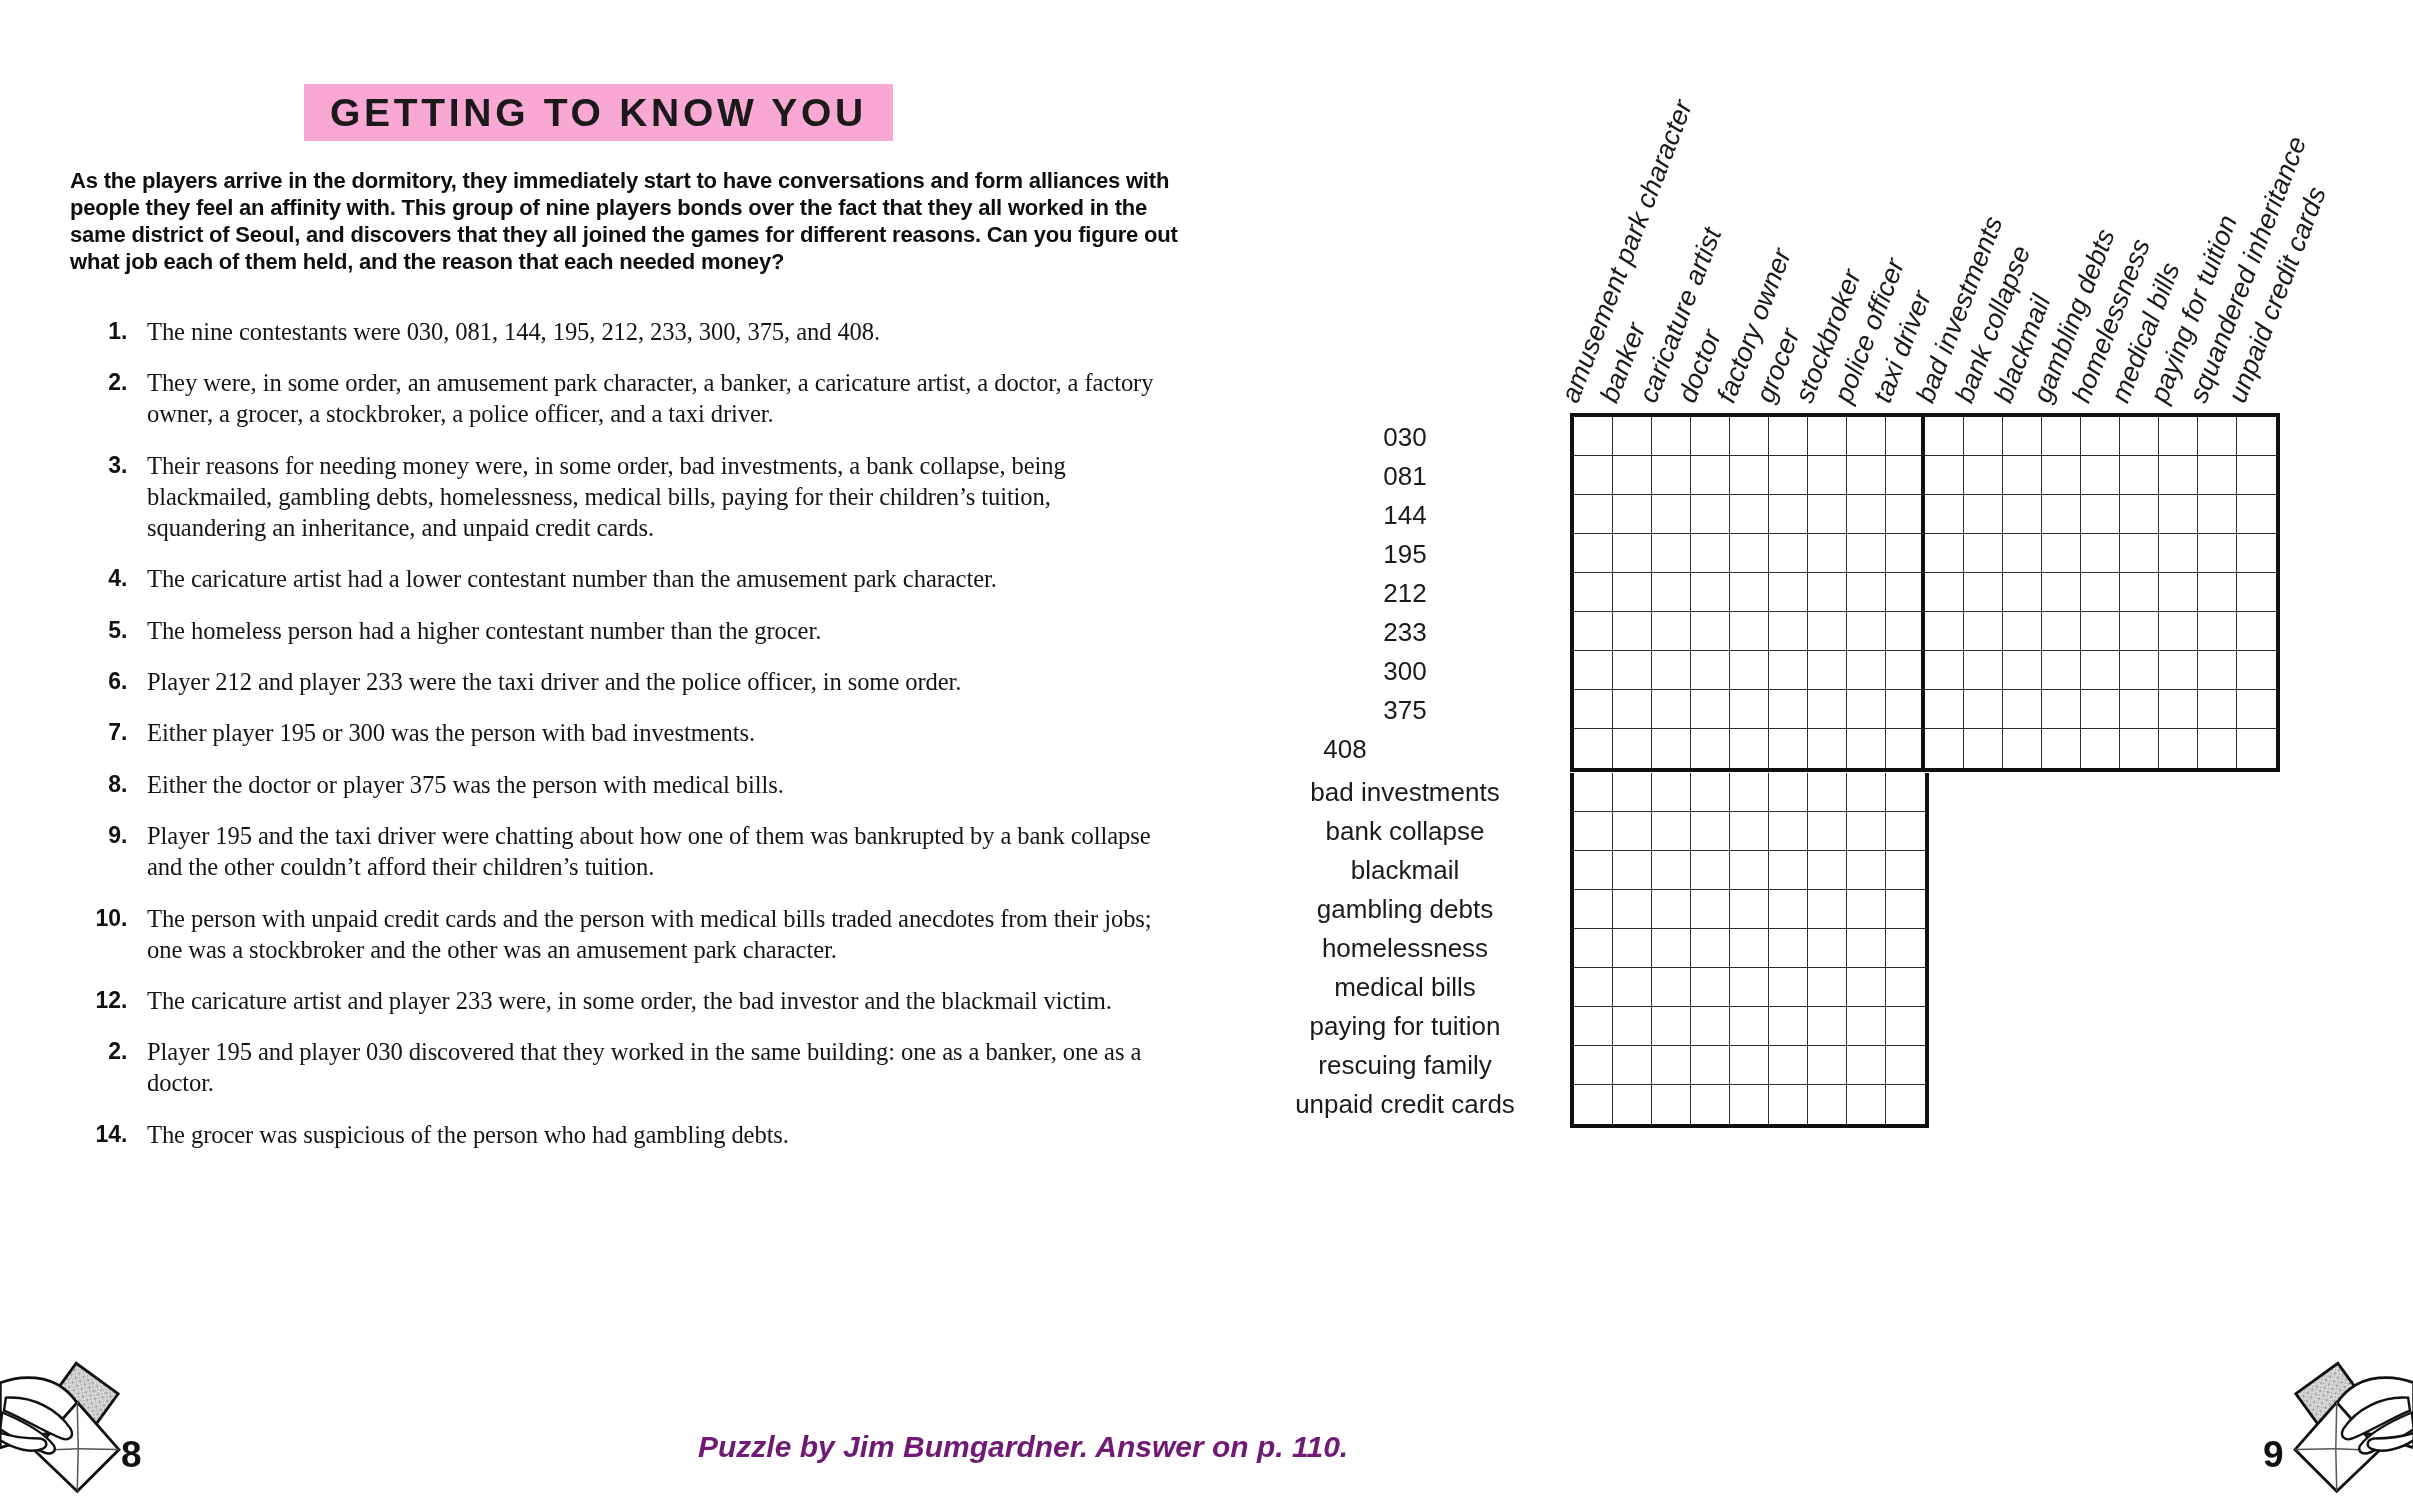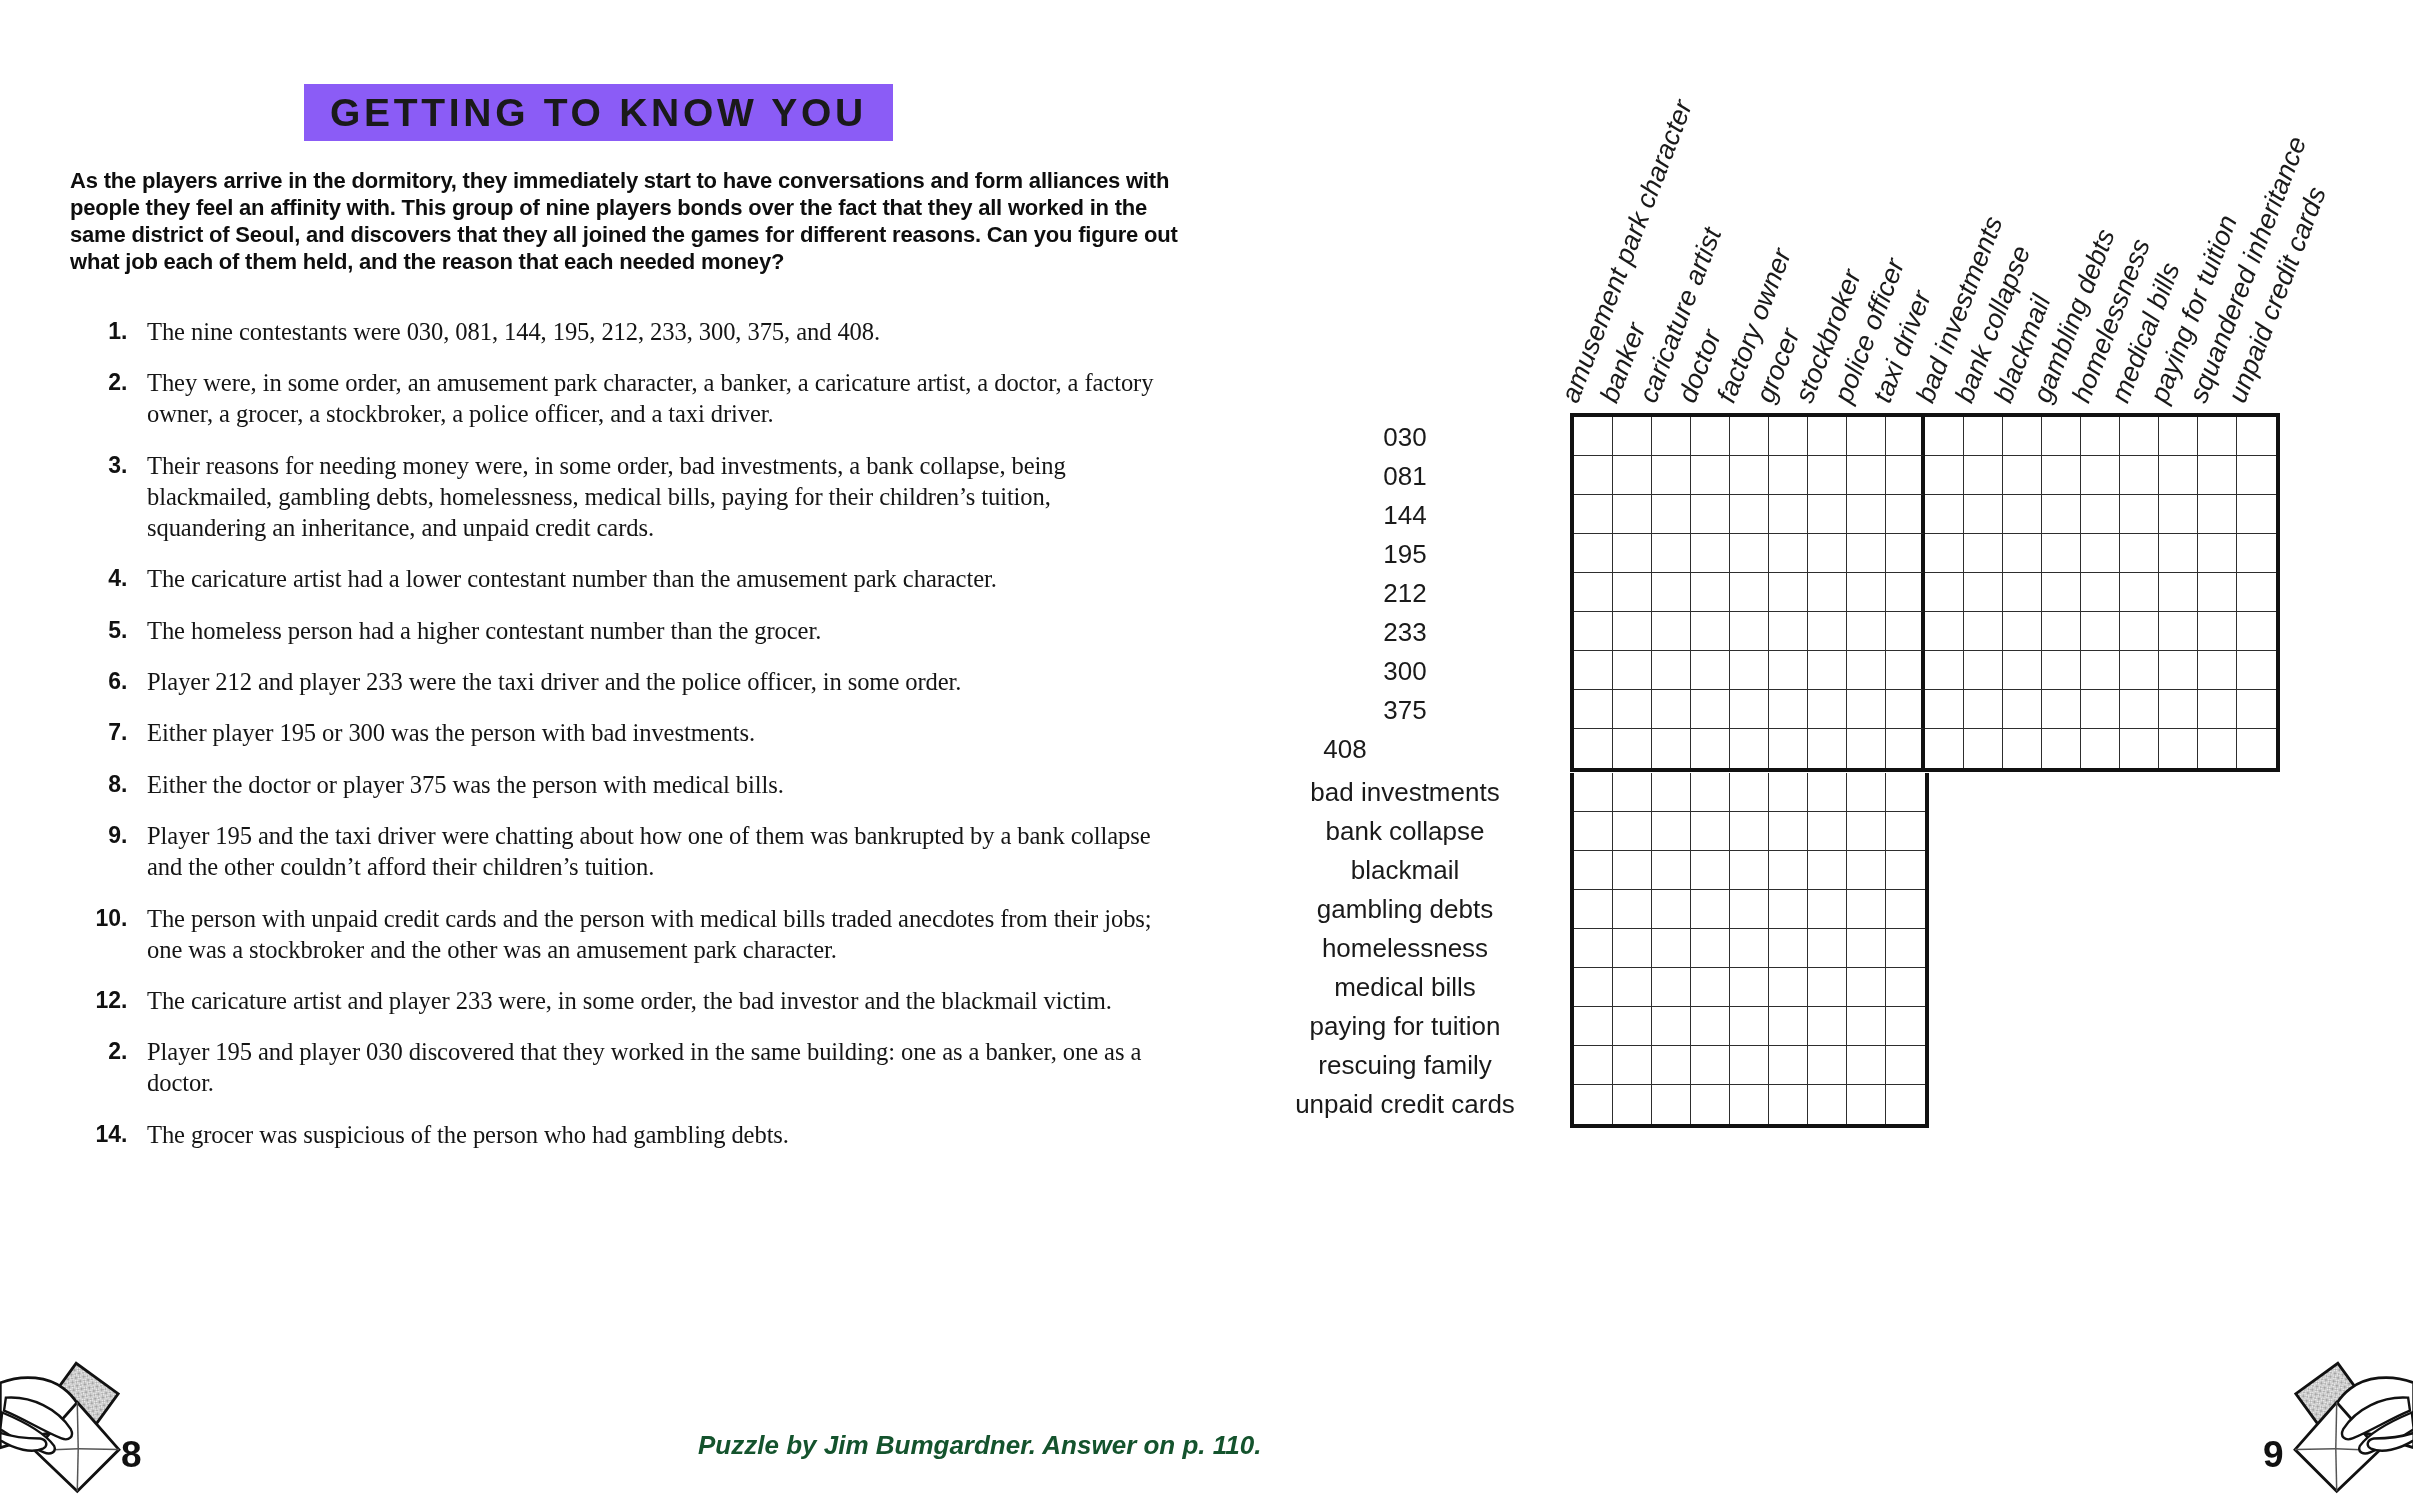--- a/index.html
+++ b/index.html
@@ -4,21 +4,21 @@
 <style>
   html,body{margin:0;padding:0;}
   body{
     width:2413px;height:1508px;position:relative;overflow:hidden;
     background:#ffffff;color:#111;
     font-family:"Liberation Sans",sans-serif;
   }
   
   .title-bar{
     position:absolute;left:304px;top:84px;
-    background:#8b5cf6;padding:6.5px 26px;
+    background:#f9a8d4;padding:6.5px 26px;
   }
   .title-bar h1{
     margin:0;font-size:39px;font-weight:bold;letter-spacing:3.7px;
     font-family:"Liberation Sans",sans-serif;color:#1a1a1a;white-space:nowrap;
   }
   .intro{
     position:absolute;left:70px;top:145px;width:1109px;
     font-size:22px;line-height:27px;font-weight:bold;letter-spacing:-0.2px;color:#0e0e0e;
   }
   .clues{position:absolute;left:70px;top:316px;width:1091px;}
@@ -27,21 +27,21 @@
     flex:0 0 77px;text-align:right;padding-right:19.5px;box-sizing:border-box;
     font-weight:bold;font-size:23px;line-height:31px;
     font-family:"Liberation Sans",sans-serif;
   }
   .clue .txt{
     flex:1;font-family:"Liberation Serif",serif;
     font-size:24.6px;line-height:31px;color:#151515;letter-spacing:-0.1px;
   }
   .footer-credit{
     position:absolute;left:698px;top:1430px;
-    font-style:italic;font-weight:bold;font-size:26px;color:#14532d;white-space:nowrap;
+    font-style:italic;font-weight:bold;font-size:30px;color:#701a75;white-space:nowrap;
   }
   .pagenum{position:absolute;font-weight:bold;font-size:37px;color:#111;}
   .pagenum.left{left:121px;top:1434px;}
   .pagenum.right{left:2263px;top:1434px;}
   
   #grid-layer{position:absolute;left:0;top:0;width:2413px;height:1508px;}
   .lgrid{
     position:absolute;display:grid;background:#fff;
     border:4.6px solid #111;box-sizing:content-box;
   }

